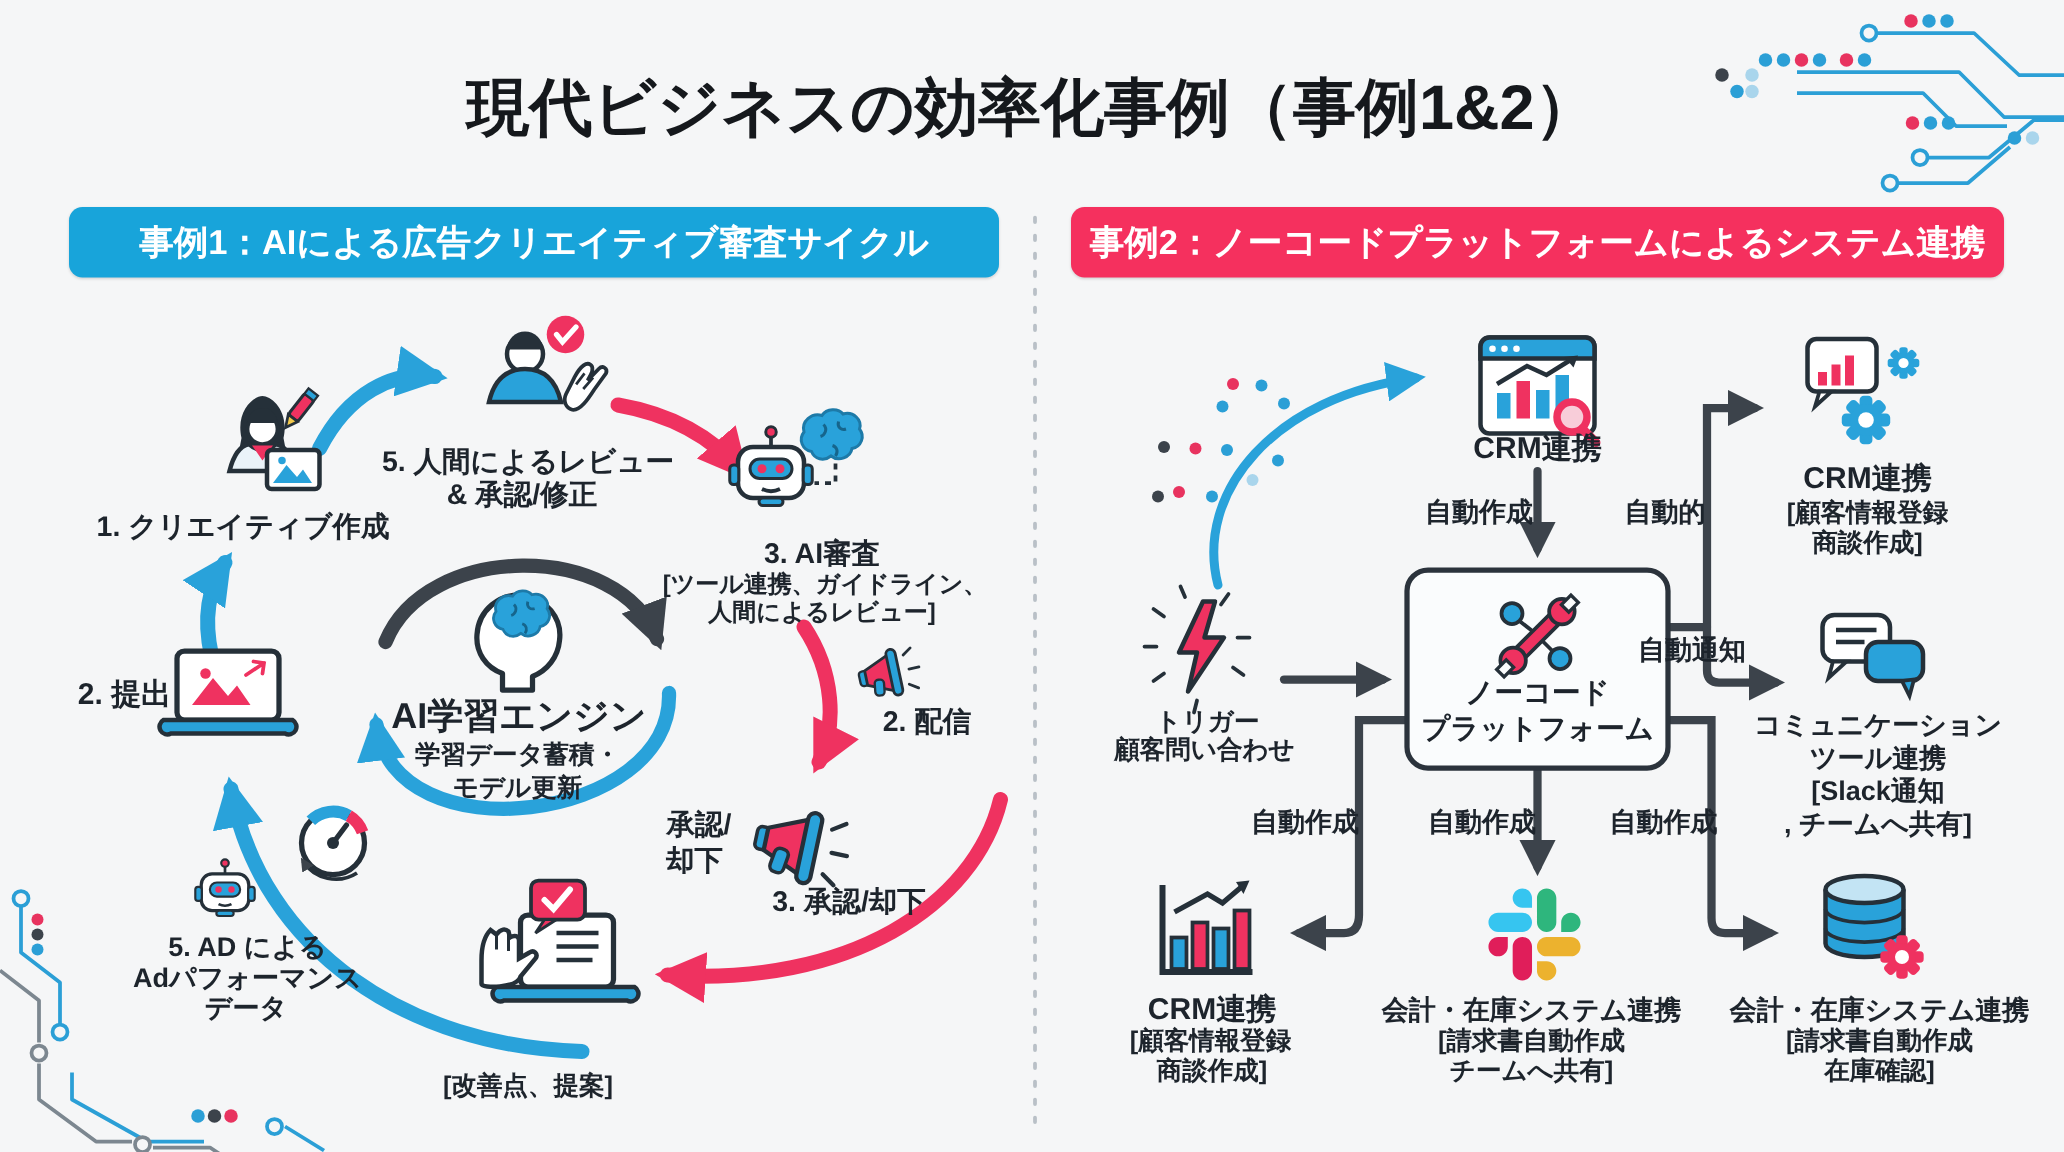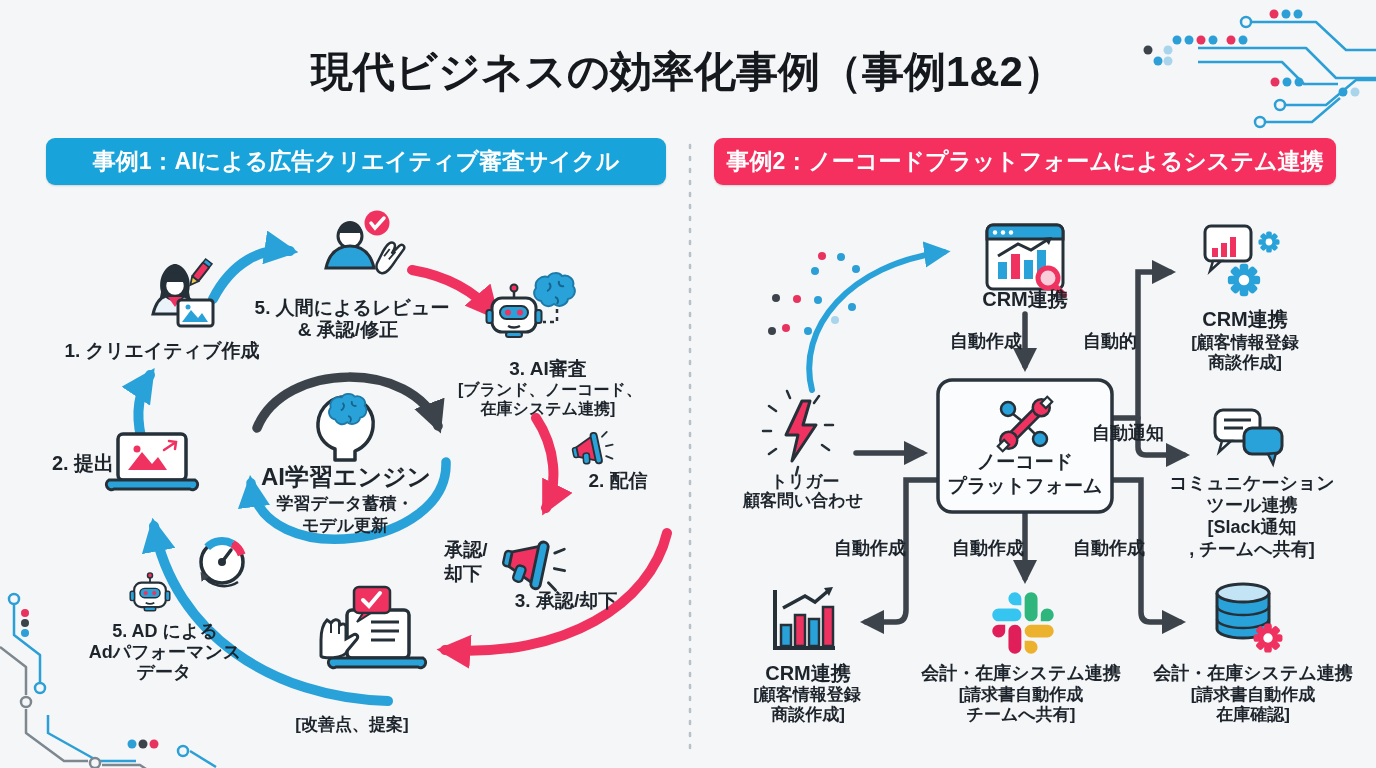--- a/index.html
+++ b/index.html
@@ -340,22 +340,22 @@
 
 <h1 class="title">現代ビジネスの効率化事例（事例1&amp;2）</h1>
 <div class="hdr hdr1">事例1：AIによる広告クリエイティブ審査サイクル</div>
 <div class="hdr hdr2">事例2：ノーコードプラットフォームによるシステム連携</div>
 
 <span class="t s19" style="left:162px;top:351px">1. クリエイティブ作成</span>
 <span class="t s20" style="left:83px;top:463px">2. 提出</span>
 <span class="t s19" style="left:352px;top:308px">5. 人間によるレビュー</span>
 <span class="t s19" style="left:348px;top:330px">&amp; 承認/修正</span>
 <span class="t s19" style="left:548px;top:369px">3. AI審査</span>
-<span class="t s16" style="left:550px;top:390px">[ブランド、ノーコード、</span>
-<span class="t s16" style="left:548px;top:409px">在庫システム連携]</span>
+<span class="t s16" style="left:550px;top:390px">[ツール連携、ガイドライン、</span>
+<span class="t s16" style="left:548px;top:409px">人間によるレビュー]</span>
 <span class="t s19" style="left:618px;top:481px">2. 配信</span>
 <span class="t s19" style="left:466px;top:550px">承認/</span>
 <span class="t s19" style="left:463px;top:574px">却下</span>
 <span class="t s19" style="left:566px;top:601px">3. 承認/却下</span>
 <span class="t s17" style="left:352px;top:724px">[改善点、提案]</span>
 <span class="t s18" style="left:165px;top:631px">5. AD による</span>
 <span class="t s18" style="left:165px;top:652px">Adパフォーマンス</span>
 <span class="t s18" style="left:164px;top:672px">データ</span>
 <span class="t s24" style="left:346px;top:477px">AI学習エンジン</span>
 <span class="t s17" style="left:345px;top:503px">学習データ蓄積・</span>

